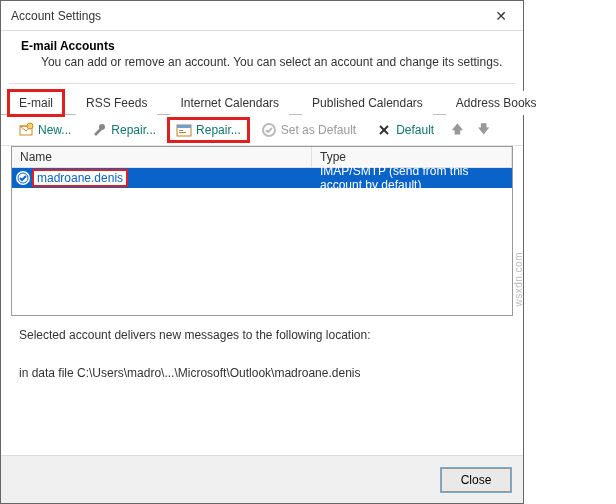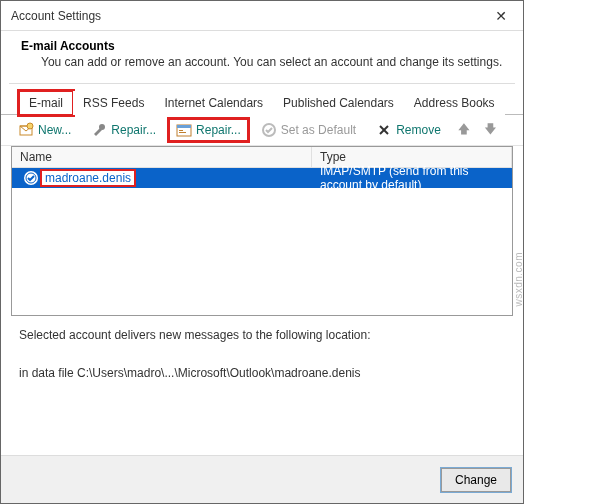--- a/index.html
+++ b/index.html
@@ -22,21 +22,21 @@
     display: flex; align-items: center; justify-content: center;
     font-size: 14px; color: #333;
   }
   .header-sec {
     padding: 8px 20px 14px 20px;
   }
   .header-sec .h1 { font-weight: bold; font-size: 12px; margin-bottom: 2px; }
   .header-sec .h2 { font-size: 12px; color: #333; padding-left: 20px; }
   .rule { height: 1px; background: #ddd; margin: 0 8px 6px 8px; }
   .tabs {
-    display: flex; gap: 0; padding: 0 18px; font-size: 12px;
+    display: flex; gap: 13px; padding: 0 8px; font-size: 12px;
     border-bottom: 1px solid #bbb;
   }
   .tab {
     padding: 4px 9px; border: 1px solid transparent; border-bottom: none;
     position: relative; top: 1px; color: #333; background: #fff;
     white-space: nowrap;
   }
   .tab.active {
     border-color: #bbb; background: #fff;
     border-bottom: 1px solid #fff;
@@ -60,21 +60,21 @@
     background: #fff; position: relative;
   }
   .thead { display: flex; font-size: 12px; background: #f8f8f8; border-bottom: 1px solid #e0e0e0; }
   .th { padding: 3px 8px; color: #333; border-right: 1px solid #e0e0e0; }
   .th.name { width: 300px; }
   .th.type { flex: 1; }
   .trow {
     display: flex; font-size: 12px; background: #0a63c9; color: #fff;
     height: 20px; align-items: center;
   }
-  .td.name { width: 300px; padding-left: 12px; display:flex; align-items:center; gap:4px;}
+  .td.name { width: 300px; padding-left: 4px; display:flex; align-items:center; gap:4px;}
   .td.type { flex: 1; padding-left: 8px; }
   .acct-ico {
     width:14px; height:14px; display:inline-flex; align-items:center; justify-content:center;
     background:#fff; border-radius:50%;
   }
   .acct-text { background: #fff; color:#0a63c9; outline:2px solid #e02020; padding:0 3px; }
   .info-sec { padding: 12px 18px 0 18px; font-size: 12px; color: #333; }
   .info-path { text-align: left; font-size: 12px; color: #333; margin-top: 24px; }
   .footer {
     margin-top: auto; height: 48px; background: #f0f0f0;
@@ -161,21 +161,21 @@
       </span>
       <span>Set as Default</span>
     </div>
     <div class="tbtn">
       <span class="ico">
         <svg width="16" height="16">
             <line x1="4" y1="4" x2="12" y2="12" stroke="#333" stroke-width="2"></line>
             <line x1="12" y1="4" x2="4" y2="12" stroke="#333" stroke-width="2"></line>
           </svg>
       </span>
-      <span>Remove</span>
+      <span>Default</span>
     </div>
     <span class="arrow-ico">🡅</span>
     <span class="arrow-ico">🡇</span>
   </div>
 
   <div class="table-area">
     <div class="thead">
       <div class="th name">Name</div>
       <div class="th type">Type</div>
     </div>
@@ -192,17 +192,17 @@
       <div class="td type">IMAP/SMTP (send from this account by default)</div>
     </div>
   </div>
 
   <div class="info-sec">
     <div>Selected account delivers new messages to the following location:</div>
     <div class="info-path">in data file C:\Users\madro\...\Microsoft\Outlook\madroane.denis</div>
   </div>
 
   <div class="footer">
-    <button class="btn-close">Change</button>
+    <button class="btn-close">Close</button>
   </div>
 
   <div class="watermark">wsxdn.com</div>
 </div>
 
 </body></html>

